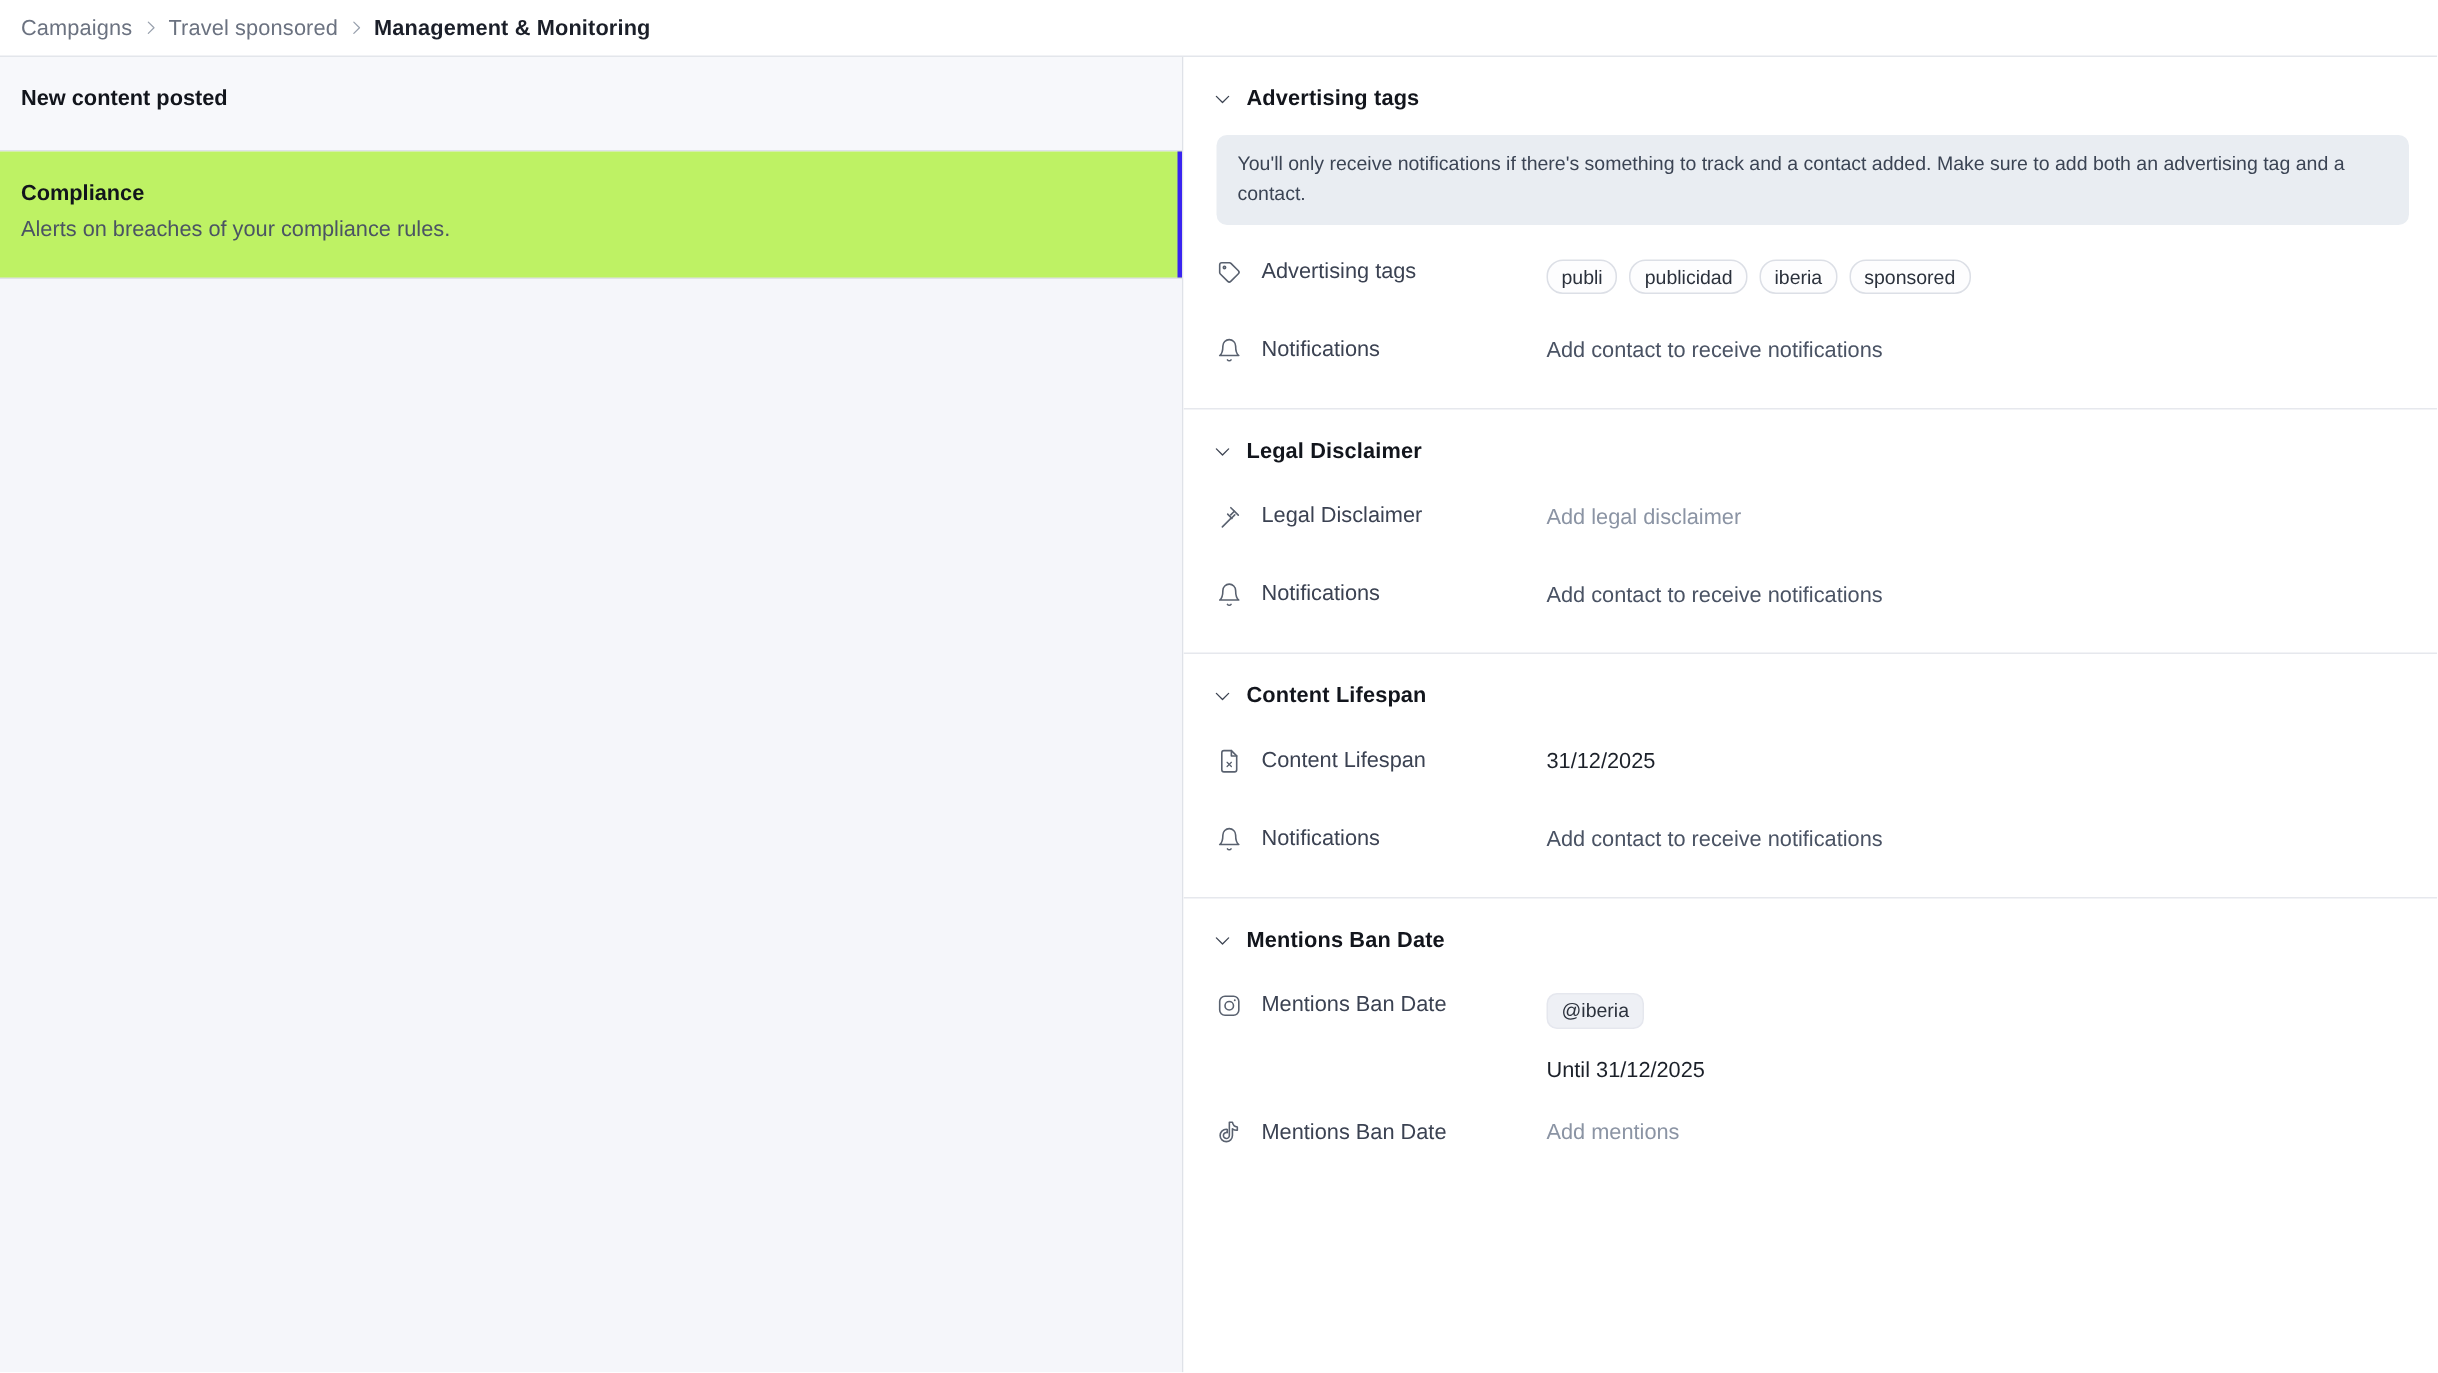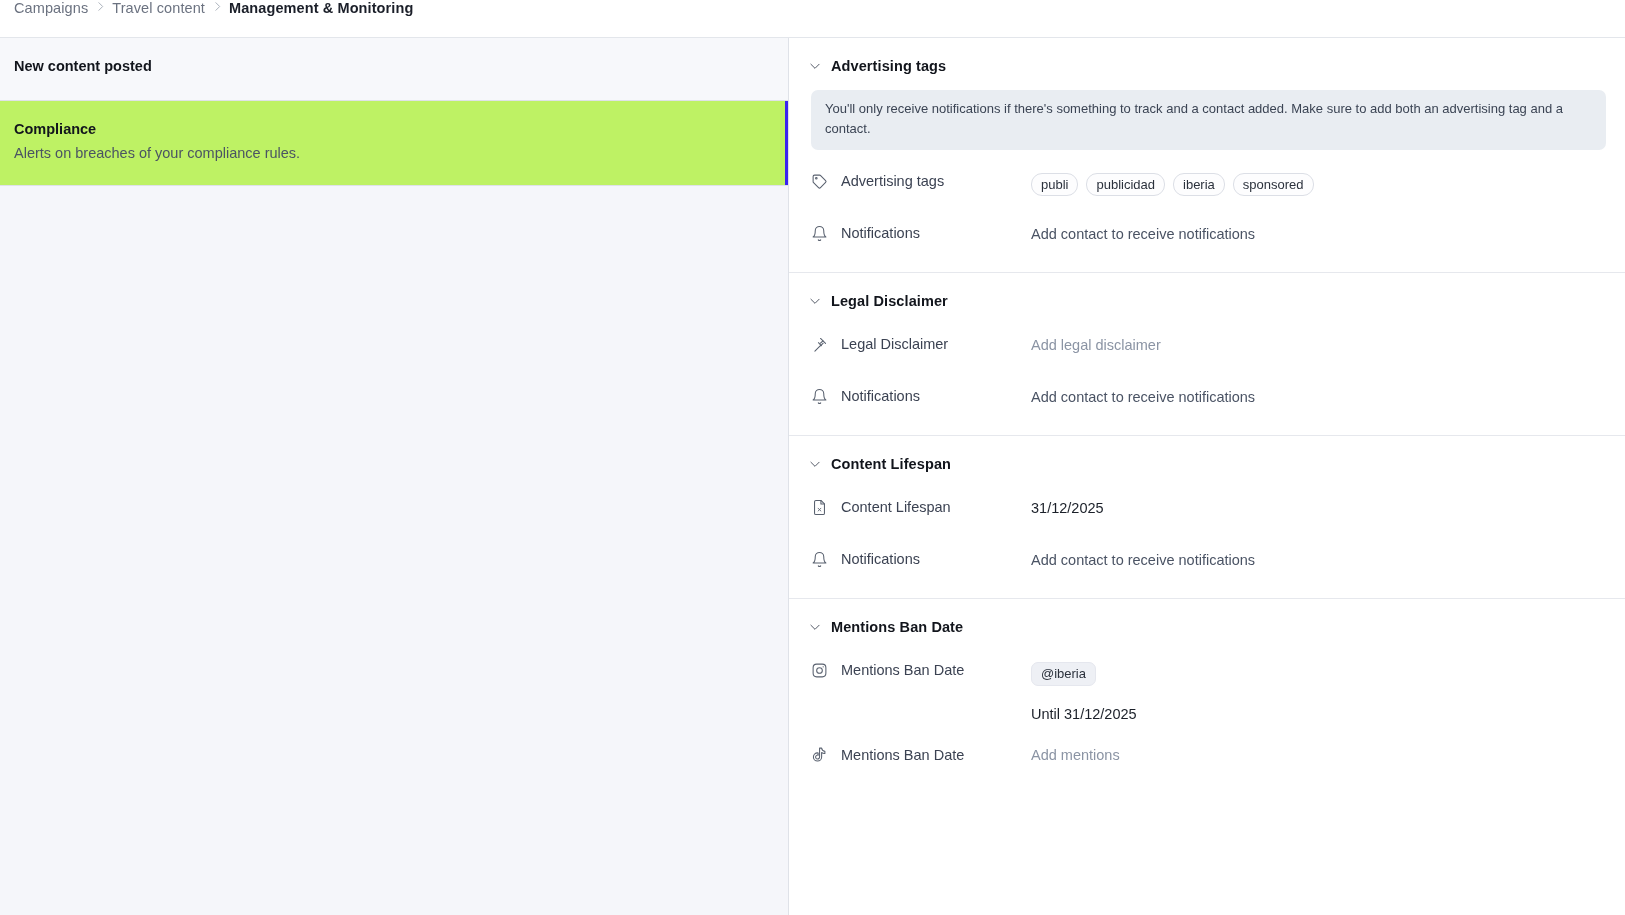--- a/index.html
+++ b/index.html
@@ -20,21 +20,21 @@
     flex-direction: column;
     overflow: hidden;
     background: #ffffff;
   }
 
   
   .breadcrumb-bar {
     height: 38px;
     flex: 0 0 38px;
     display: flex;
-    align-items: flex-start;
+    align-items: center;
     padding: 0 14px;
     background: #ffffff;
     border-bottom: 1px solid #e3e6eb;
   }
   .crumb {
     font-size: 14.5px;
     color: #6b7280;
     white-space: nowrap;
     letter-spacing: 0.1px;
   }
@@ -236,21 +236,21 @@
 
 <div class="app">
 
   <div class="breadcrumb-bar" id="breadcrumb-bar">
       <span class="crumb link">Campaigns</span>
       <span class="crumb-sep">
         <svg width="13" height="13" viewBox="0 0 24 24" stroke="currentColor" fill="none" stroke-width="1.5" stroke-linecap="round" stroke-linejoin="round">
           <polyline points="9 5 16 12 9 19"></polyline>
         </svg>
       </span>
-      <span class="crumb link">Travel content</span>
+      <span class="crumb link">Travel sponsored</span>
       <span class="crumb-sep">
         <svg width="13" height="13" viewBox="0 0 24 24" stroke="currentColor" fill="none" stroke-width="1.5" stroke-linecap="round" stroke-linejoin="round">
           <polyline points="9 5 16 12 9 19"></polyline>
         </svg>
       </span>
       <span class="crumb current">Management &amp; Monitoring</span>
     </div>
 
   <div class="body-split">
 

